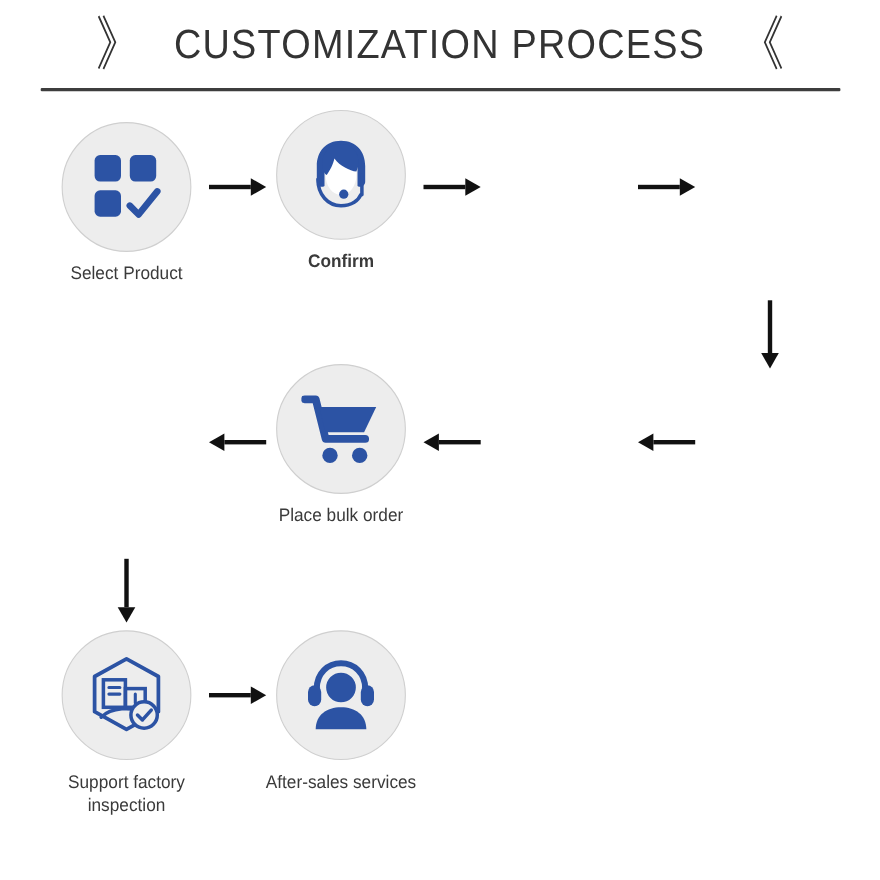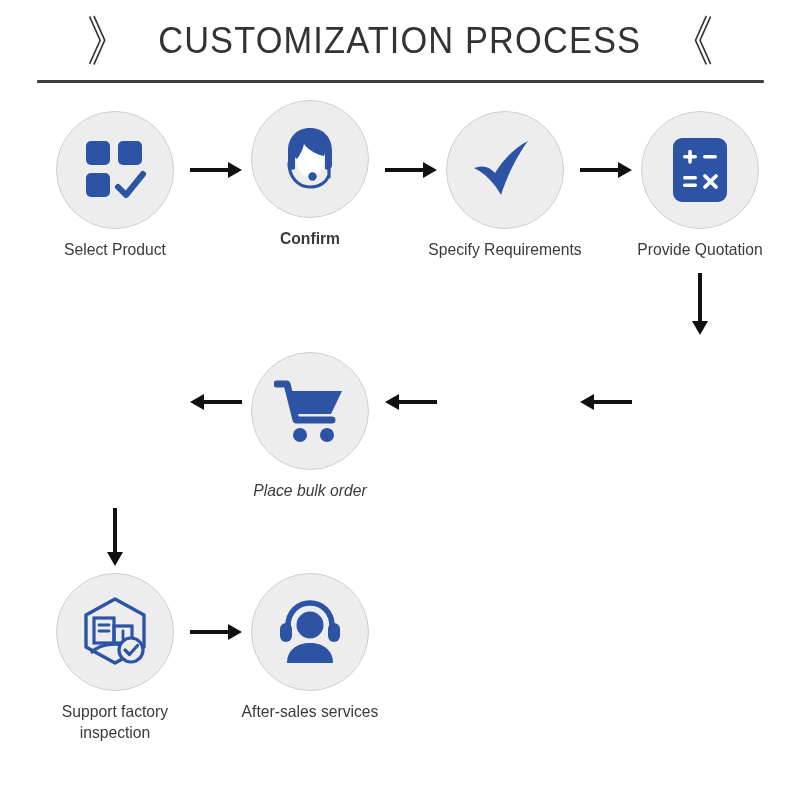--- a/index.html
+++ b/index.html
@@ -162,43 +162,21 @@
         <path d="M20 22 C20 14 26 9 34 9 C42 9 48 14 48 22 L48 34 C48 44 42 52 34 52 C26 52 20 44 20 34 Z" fill="#ffffff"></path>
         <path d="M34 6 C23 6 17 14 17 24 C17 30 19 33 21 34 C24 30 27 24 28 19 C33 26 42 30 48 31 C49 28 50 26 50 23 C50 13 44 6 34 6 Z" fill="#2c53a4"></path>
         <path d="M13 38 C13 52 22 62 34 62 C44 62 50 57 52 52" fill="none" stroke="#2c53a4" stroke-width="3.2" stroke-linecap="round"></path>
         <circle cx="36.5" cy="51.5" r="4.2" fill="#2c53a4"></circle>
         <path d="M53 34 L53 52" fill="none" stroke="#2c53a4" stroke-width="3.2" stroke-linecap="round"></path>
       </svg>
     </div>
     <div class="label">Confirm</div>
   </div>
 
-  <div class="node" style="left:410px; top:28px;">
-    <div class="circle">
-      <svg width="70" height="70" viewBox="0 0 70 70">
-        <path d="M4 33 C12 30 19 31 25 38 C33 25 44 13 58 6 C49 18 38 38 31 60 C25 49 15 38 4 33 Z" fill="#2c53a4"></path>
-      </svg>
-    </div>
-    <div class="label">Specify Requirements</div>
-  </div>
-
-  <div class="node" style="left:605px; top:28px;">
-    <div class="circle">
-      <svg width="62" height="70" viewBox="0 0 62 70">
-        <rect x="4" y="3" width="54" height="64" rx="9" fill="#2c53a4"></rect>
-        <rect x="14" y="20" width="14" height="3.6" rx="1.8" fill="#ffffff"></rect>
-        <rect x="19.2" y="14.8" width="3.6" height="14" rx="1.8" fill="#ffffff"></rect>
-        <rect x="34" y="20" width="14" height="3.6" rx="1.8" fill="#ffffff"></rect>
-        <rect x="14" y="41" width="14" height="3.4" rx="1.7" fill="#ffffff"></rect>
-        <rect x="14" y="48.5" width="14" height="3.4" rx="1.7" fill="#ffffff"></rect>
-        <path d="M36 41 L47 52 M47 41 L36 52" stroke="#ffffff" stroke-width="3.8" stroke-linecap="round"></path>
-      </svg>
-    </div>
-    <div class="label">Provide Quotation</div>
-  </div>
+
 
   <div class="arrow-h right" style="left:190px; top:80px; width:52px;">
     <div class="shaft"></div>
     <div class="head head-r"></div>
   </div>
   <div class="arrow-h right" style="left:385px; top:80px; width:52px;">
     <div class="shaft"></div>
     <div class="head head-r"></div>
   </div>
   <div class="arrow-h right" style="left:580px; top:80px; width:52px;">
@@ -206,21 +184,21 @@
     <div class="head head-r"></div>
   </div>
 
   <div class="arrow-v" style="left:693px; top:190px; height:62px;">
     <div class="shaft-v"></div>
     <div class="head-d"></div>
   </div>
 
 
 
-  <div class="node" style="left:215px; top:269px;font-style:italic;">
+  <div class="node" style="left:215px; top:248px;">
     <div class="circle">
       <svg width="72" height="66" viewBox="0 0 72 66">
         <path d="M3 6 L13 6 L22 42 L58 42" fill="none" stroke="#2c53a4" stroke-width="7" stroke-linecap="round" stroke-linejoin="round"></path>
         <path d="M16 13 L68 13 L57 36 L22 36 Z" fill="#2c53a4"></path>
         <circle cx="26" cy="57" r="7" fill="#2c53a4"></circle>
         <circle cx="53" cy="57" r="7" fill="#2c53a4"></circle>
       </svg>
     </div>
     <div class="label">Place bulk order</div>
   </div>

